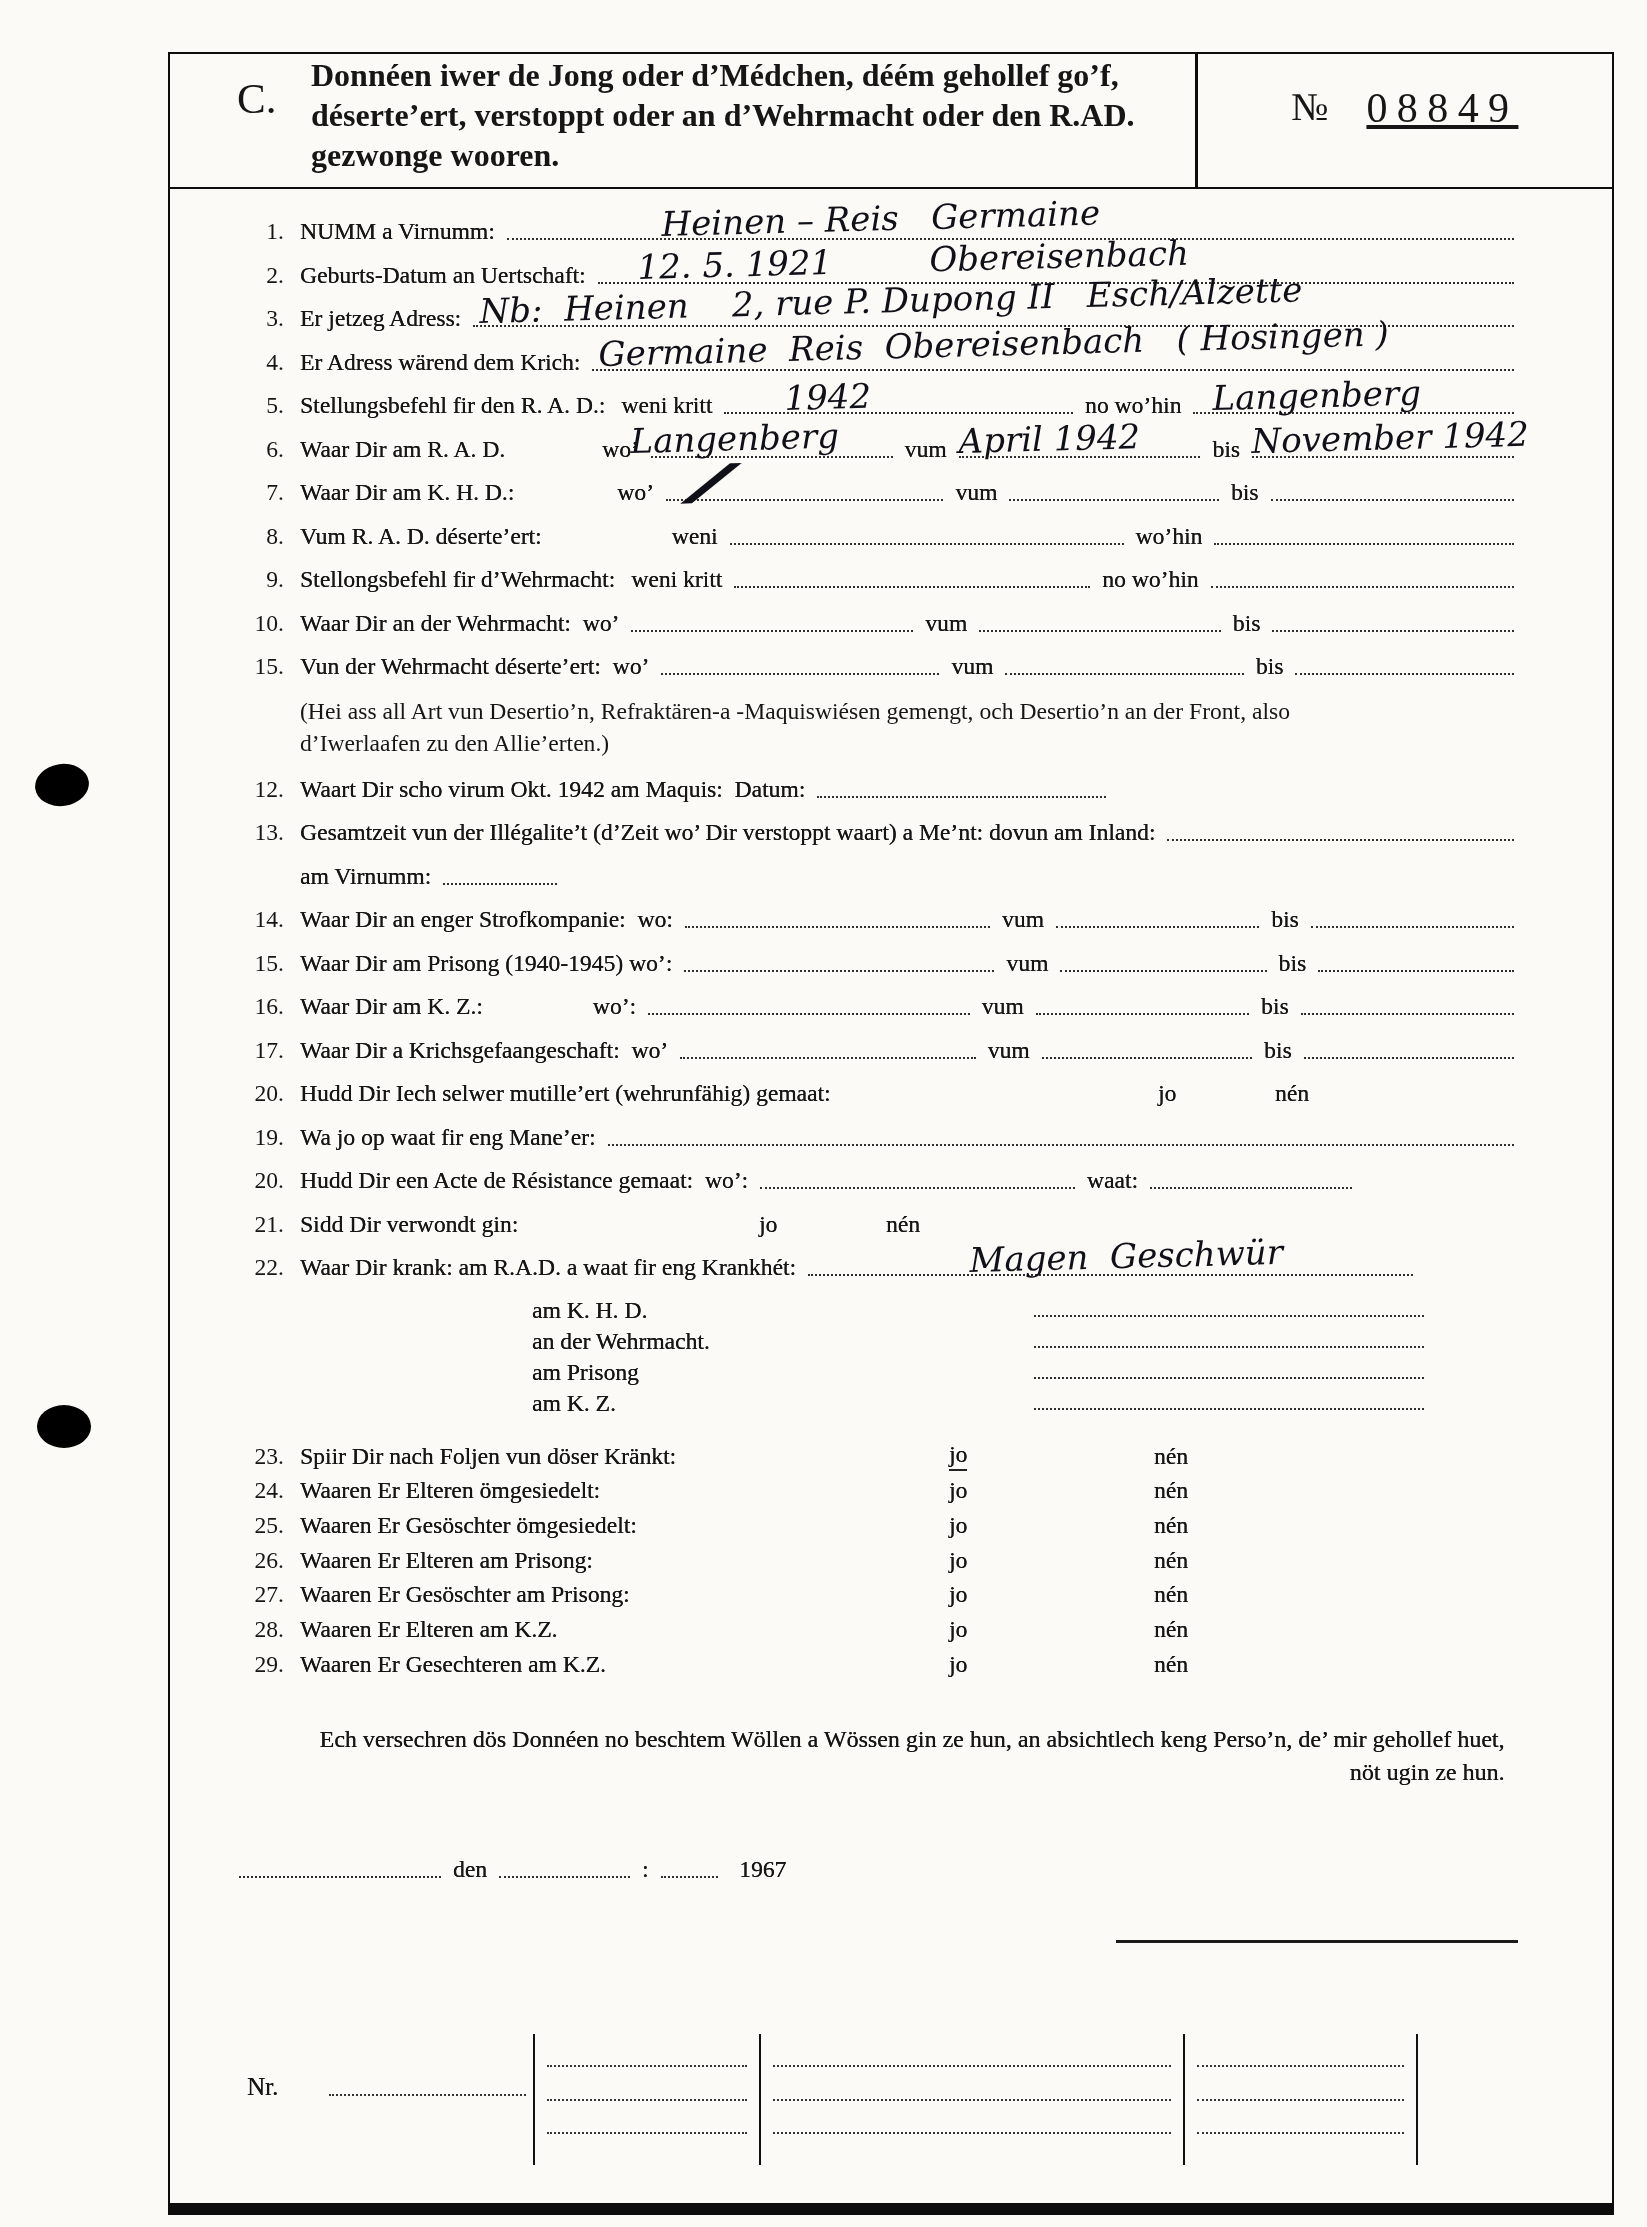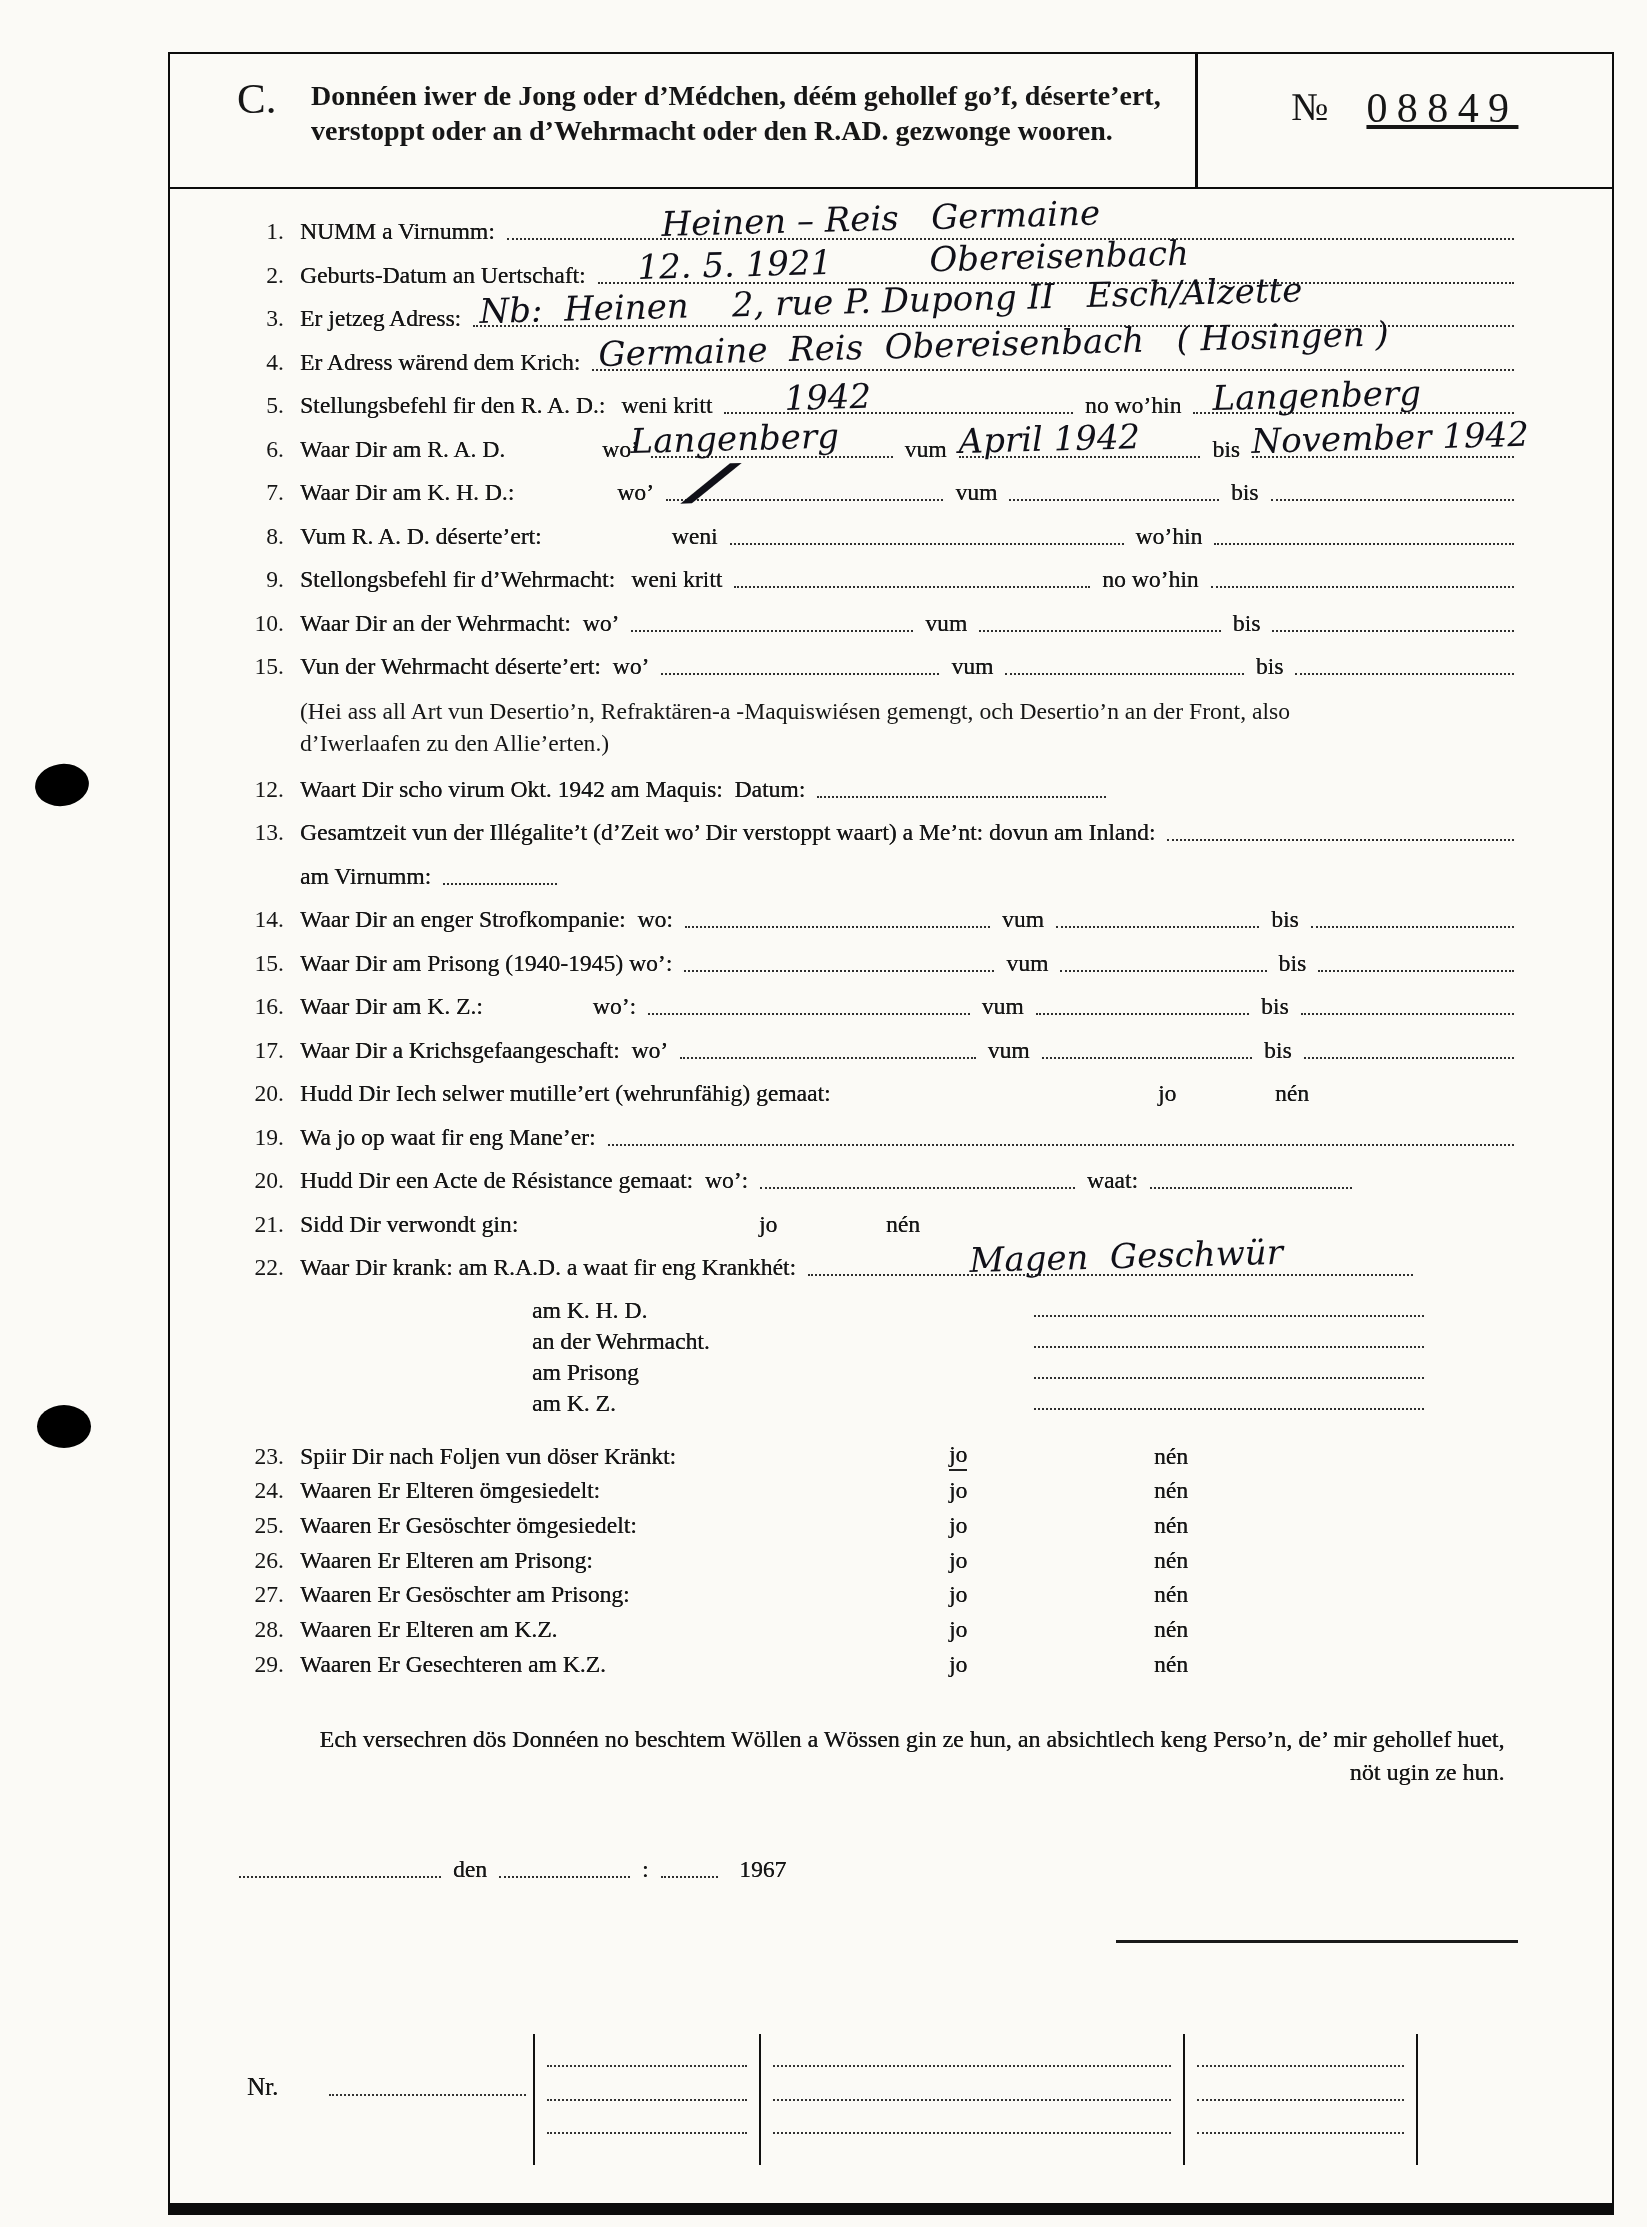--- a/index.html
+++ b/index.html
@@ -13,21 +13,21 @@
   #hole2{left:37px;top:1405px;width:54px;height:43px;}
 
   .frame{
     position:absolute;left:168px;top:52px;width:1446px;height:2163px;
     box-sizing:border-box;border:2.7px solid #0c0c0c;border-bottom-width:12px;
   }
 
   
   .header{display:flex;align-items:stretch;height:135px;box-sizing:border-box;border-bottom:2.7px solid #0c0c0c;}
   .c-label{font-size:43px;line-height:1;padding:23px 0 0 67px;flex:0 0 141px;box-sizing:border-box;}
-  .header-text{flex:0 0 861px;font-weight:bold;font-size:28px;line-height:1.25;padding-top:24px;}
+  .header-text{flex:0 0 861px;font-weight:bold;font-size:32px;line-height:1.25;padding-top:1px;}
   .header-divider{width:2.7px;background:#0c0c0c;margin-left:23px;}
   .number-area{flex:1;display:flex;justify-content:center;align-items:flex-start;gap:38px;padding-top:30px;}
   .no-sign{font-size:39px;}
   .no-value{font-size:42px;letter-spacing:9.4px;text-decoration:underline;}
 
   
   .form-body{padding:27px 94px 0 65px;}
   .row{display:flex;align-items:flex-end;position:relative;min-height:30px;margin-bottom:13.5px;font-size:23.6px;}
   .num{flex:0 0 65px;text-align:right;padding-right:16px;box-sizing:border-box;line-height:30px;}
   .row-content{flex:1 1 auto;display:flex;align-items:flex-end;position:relative;min-width:0;}

